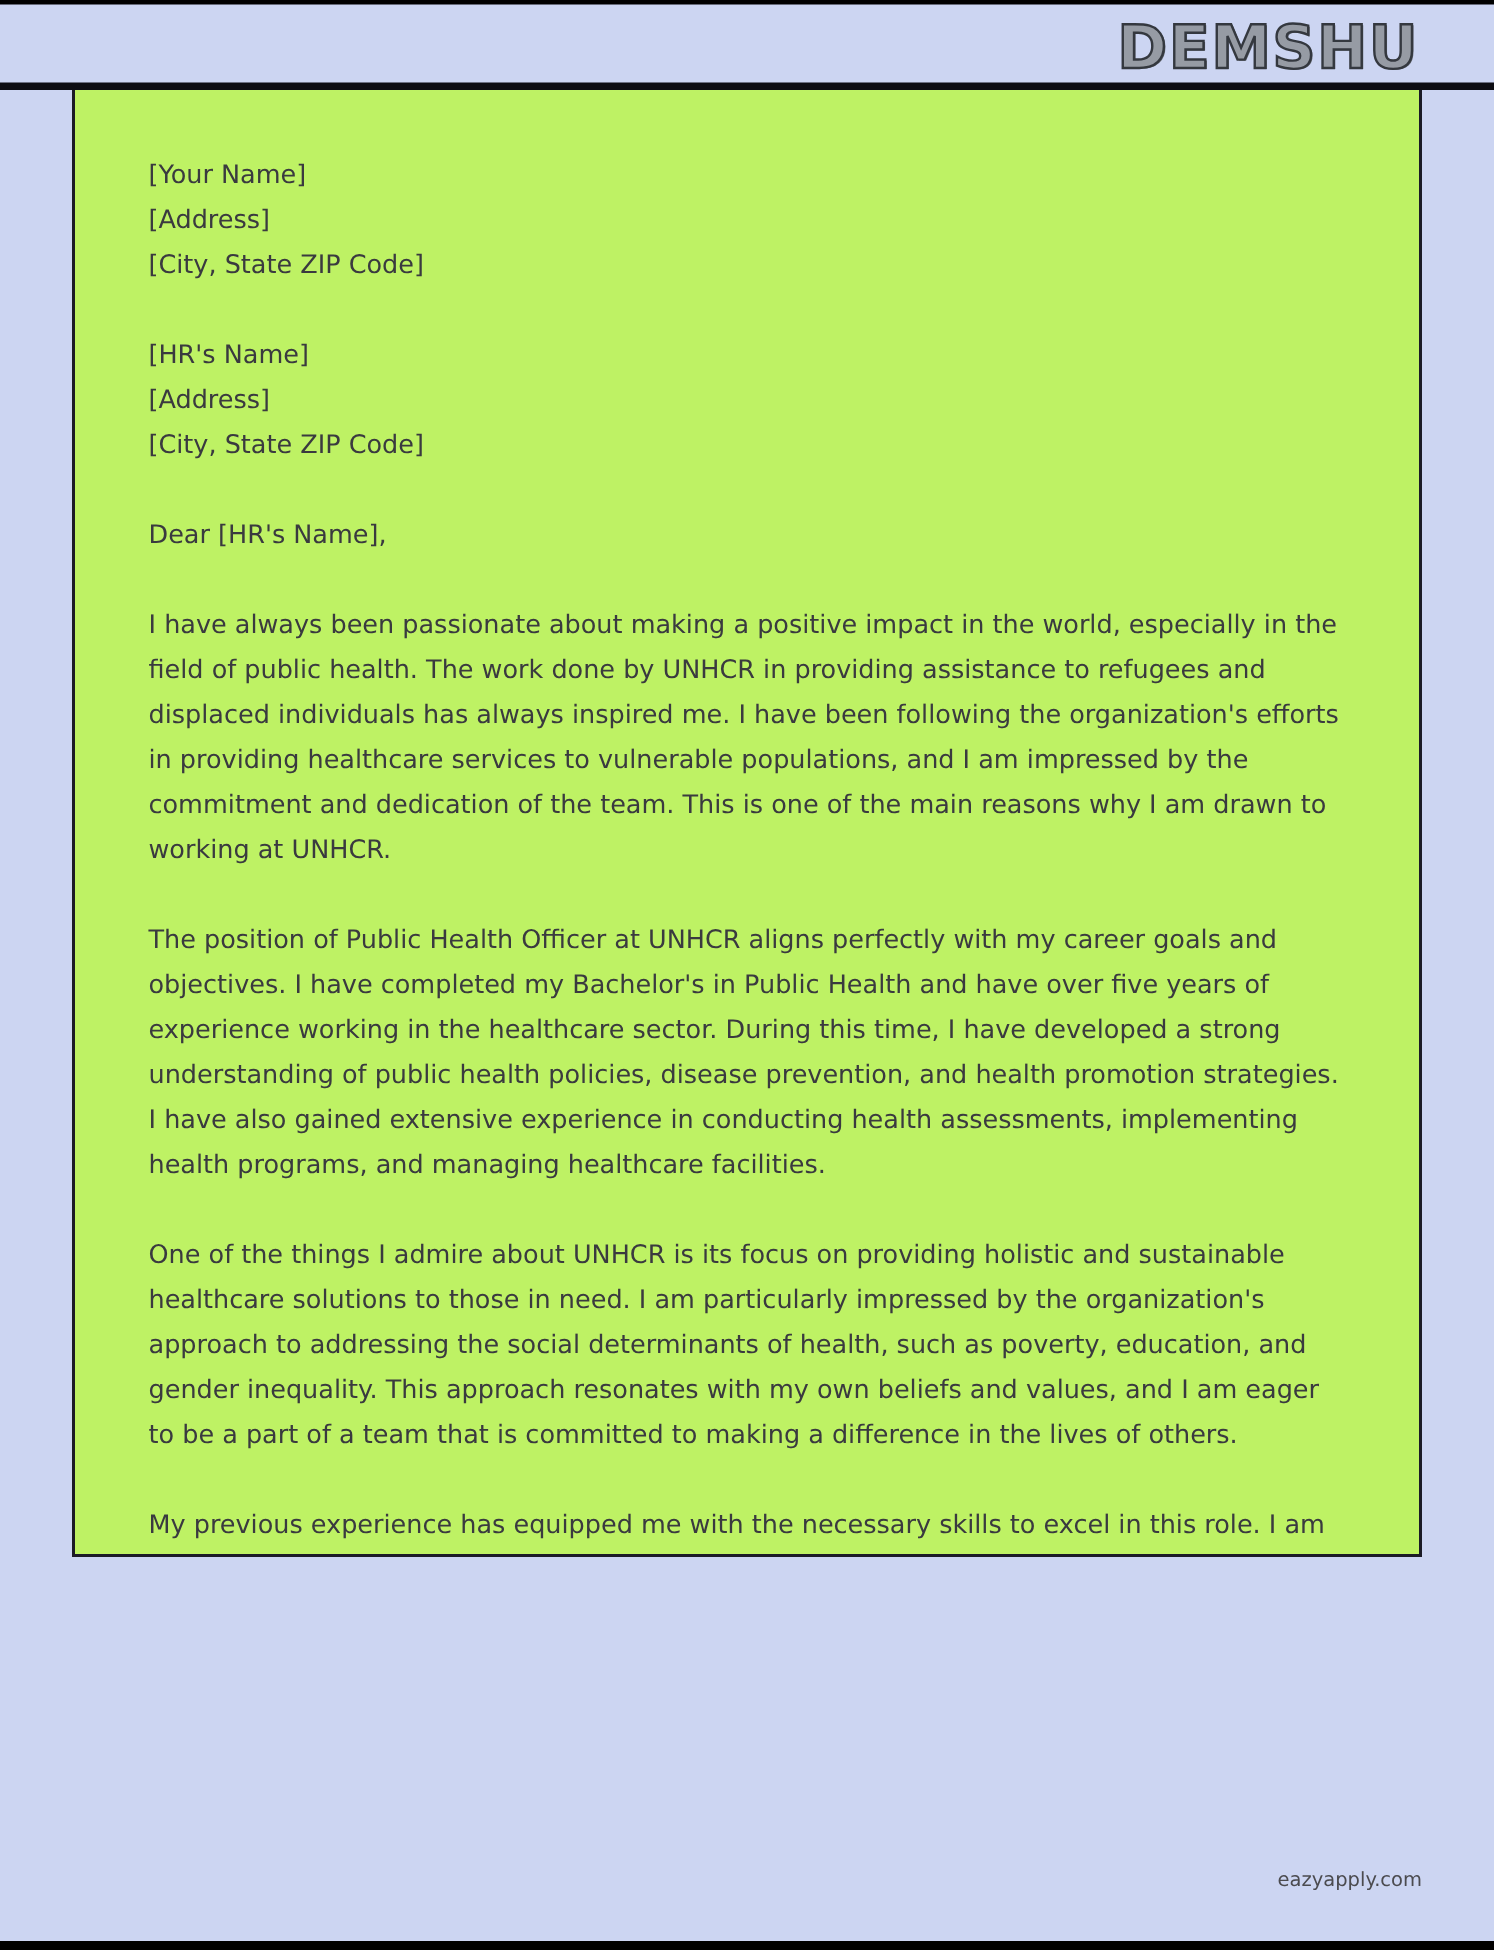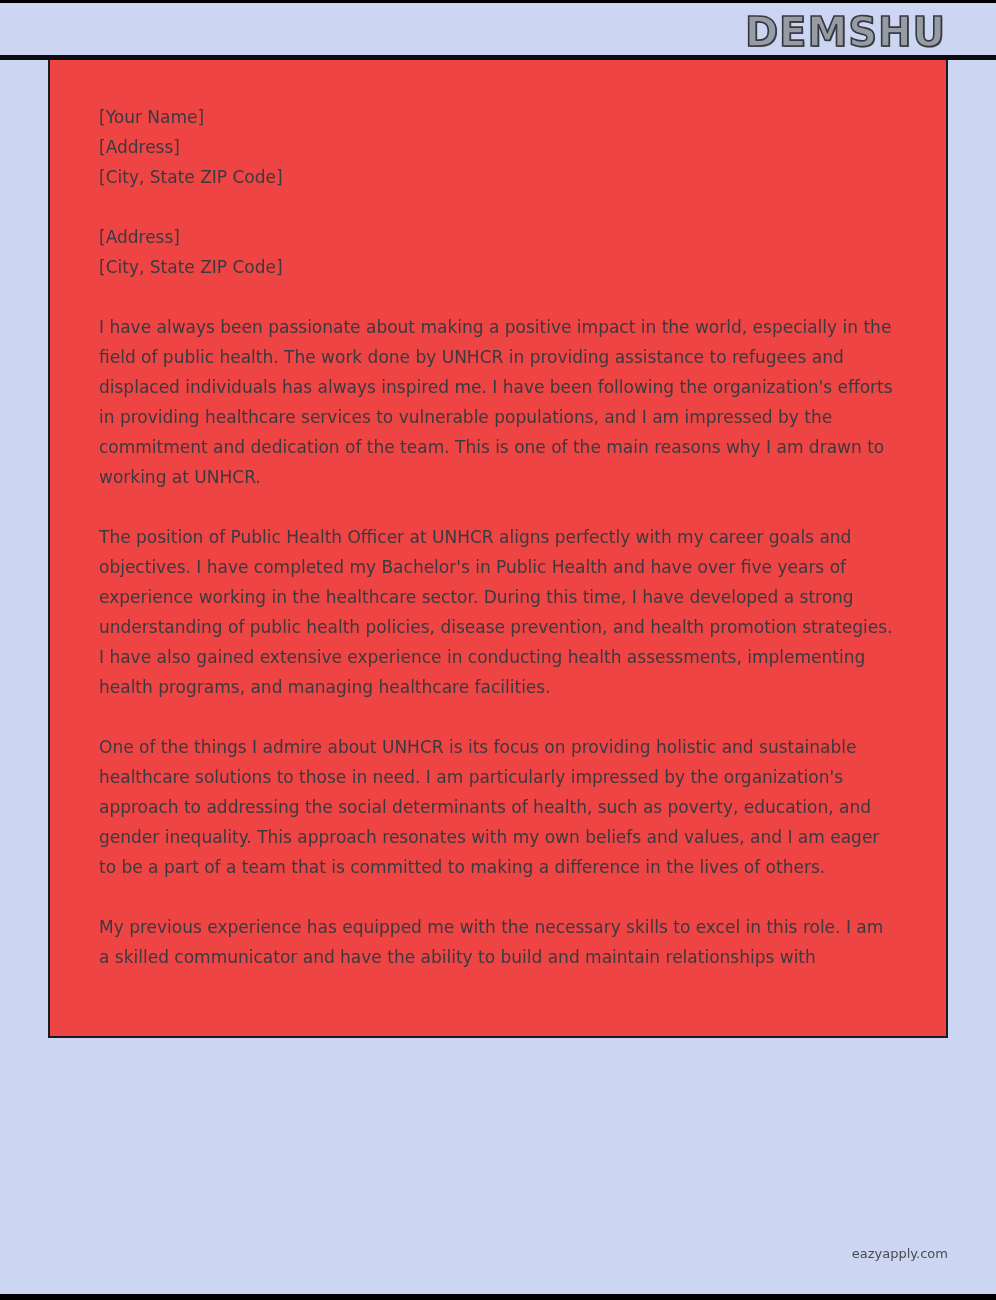--- a/index.html
+++ b/index.html
@@ -34,21 +34,21 @@
     letter-spacing: 1px;
     line-height: 1;
     text-shadow: 1px 1px 0 #5a5e66;
   }
   .divider {
     height: 5px;
     background: #0c0c12;
   }
   .page {
     margin: 0 48px;
-    background: #ef4444;
+    background: #bef264;
     border: 2px solid #1b1b26;
     border-top: none;
     height: 978px;
     padding: 42px 50px 0 49px;
     position: relative;
     overflow: hidden;
   }
   .letter {
     font-size: 17px;
     line-height: 30px;
@@ -88,24 +88,26 @@
 <div class="page">
   <div class="letter">
 
     <div class="addr-block">
       <div class="addr-line">[Your Name]</div>
       <div class="addr-line">[Address]</div>
       <div class="addr-line">[City, State ZIP Code]</div>
     </div>
 
     <div class="addr-block">
+      <div class="addr-line">[HR's Name]</div>
       <div class="addr-line">[Address]</div>
       <div class="addr-line">[City, State ZIP Code]</div>
     </div>
 
+    <div class="salutation">Dear [HR's Name],</div>
 
     <p>I have always been passionate about making a positive impact in the world, especially in the field of public health. The work done by UNHCR in providing assistance to refugees and displaced individuals has always inspired me. I have been following the organization's efforts in providing healthcare services to vulnerable populations, and I am impressed by the commitment and dedication of the team. This is one of the main reasons why I am drawn to working at UNHCR.</p>
     <p>The position of Public Health Officer at UNHCR aligns perfectly with my career goals and objectives. I have completed my Bachelor's in Public Health and have over five years of experience working in the healthcare sector. During this time, I have developed a strong understanding of public health policies, disease prevention, and health promotion strategies. I have also gained extensive experience in conducting health assessments, implementing health programs, and managing healthcare facilities.</p>
     <p>One of the things I admire about UNHCR is its focus on providing holistic and sustainable healthcare solutions to those in need. I am particularly impressed by the organization's approach to addressing the social determinants of health, such as poverty, education, and gender inequality. This approach resonates with my own beliefs and values, and I am eager to be a part of a team that is committed to making a difference in the lives of others.</p>
     <p>My previous experience has equipped me with the necessary skills to excel in this role. I am a skilled communicator and have the ability to build and maintain relationships with</p>
 
   </div>
 </div>
 
 <div class="watermark">eazyapply.com</div>

